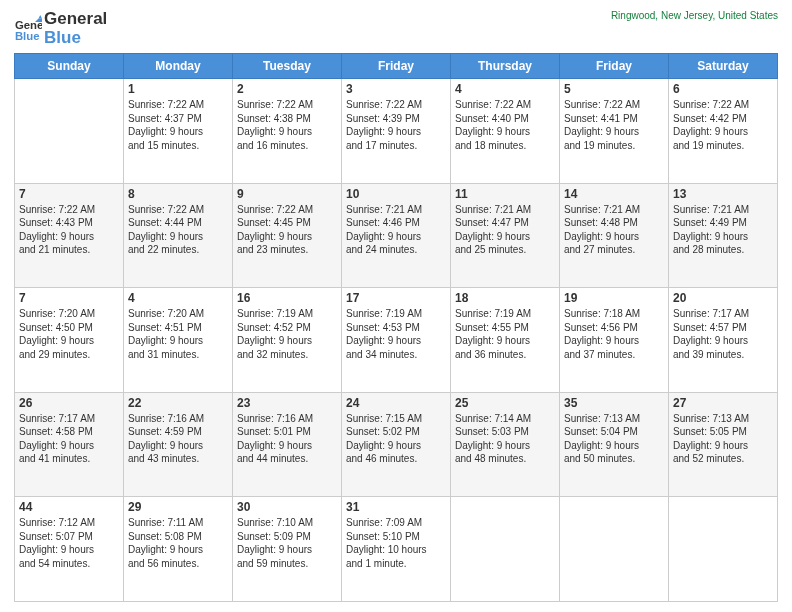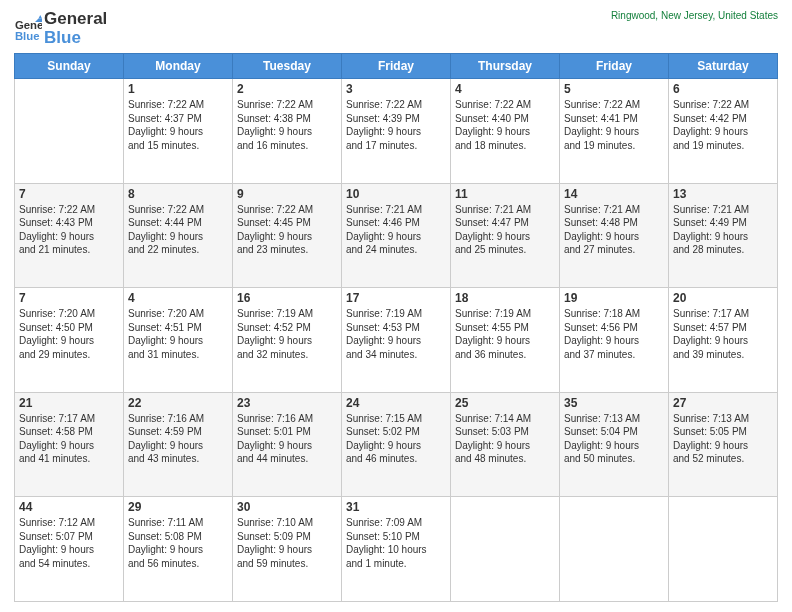--- a/index.html
+++ b/index.html
@@ -207,21 +207,21 @@
             <span class="day-num">19</span>
             <div class="cell-text">Sunrise: 7:18 AM<br>Sunset: 4:56 PM<br>Daylight: 9 hours<br>and 37 minutes.</div>
           </td>
           <td>
             <span class="day-num">20</span>
             <div class="cell-text">Sunrise: 7:17 AM<br>Sunset: 4:57 PM<br>Daylight: 9 hours<br>and 39 minutes.</div>
           </td>
         </tr>
         <tr class="row-shaded">
           <td>
-            <span class="day-num">21</span>
+            <span class="day-num">26</span>
             <div class="cell-text">Sunrise: 7:17 AM<br>Sunset: 4:58 PM<br>Daylight: 9 hours<br>and 41 minutes.</div>
           </td>
           <td>
             <span class="day-num">22</span>
             <div class="cell-text">Sunrise: 7:16 AM<br>Sunset: 4:59 PM<br>Daylight: 9 hours<br>and 43 minutes.</div>
           </td>
           <td>
             <span class="day-num">23</span>
             <div class="cell-text">Sunrise: 7:16 AM<br>Sunset: 5:01 PM<br>Daylight: 9 hours<br>and 44 minutes.</div>
           </td>

